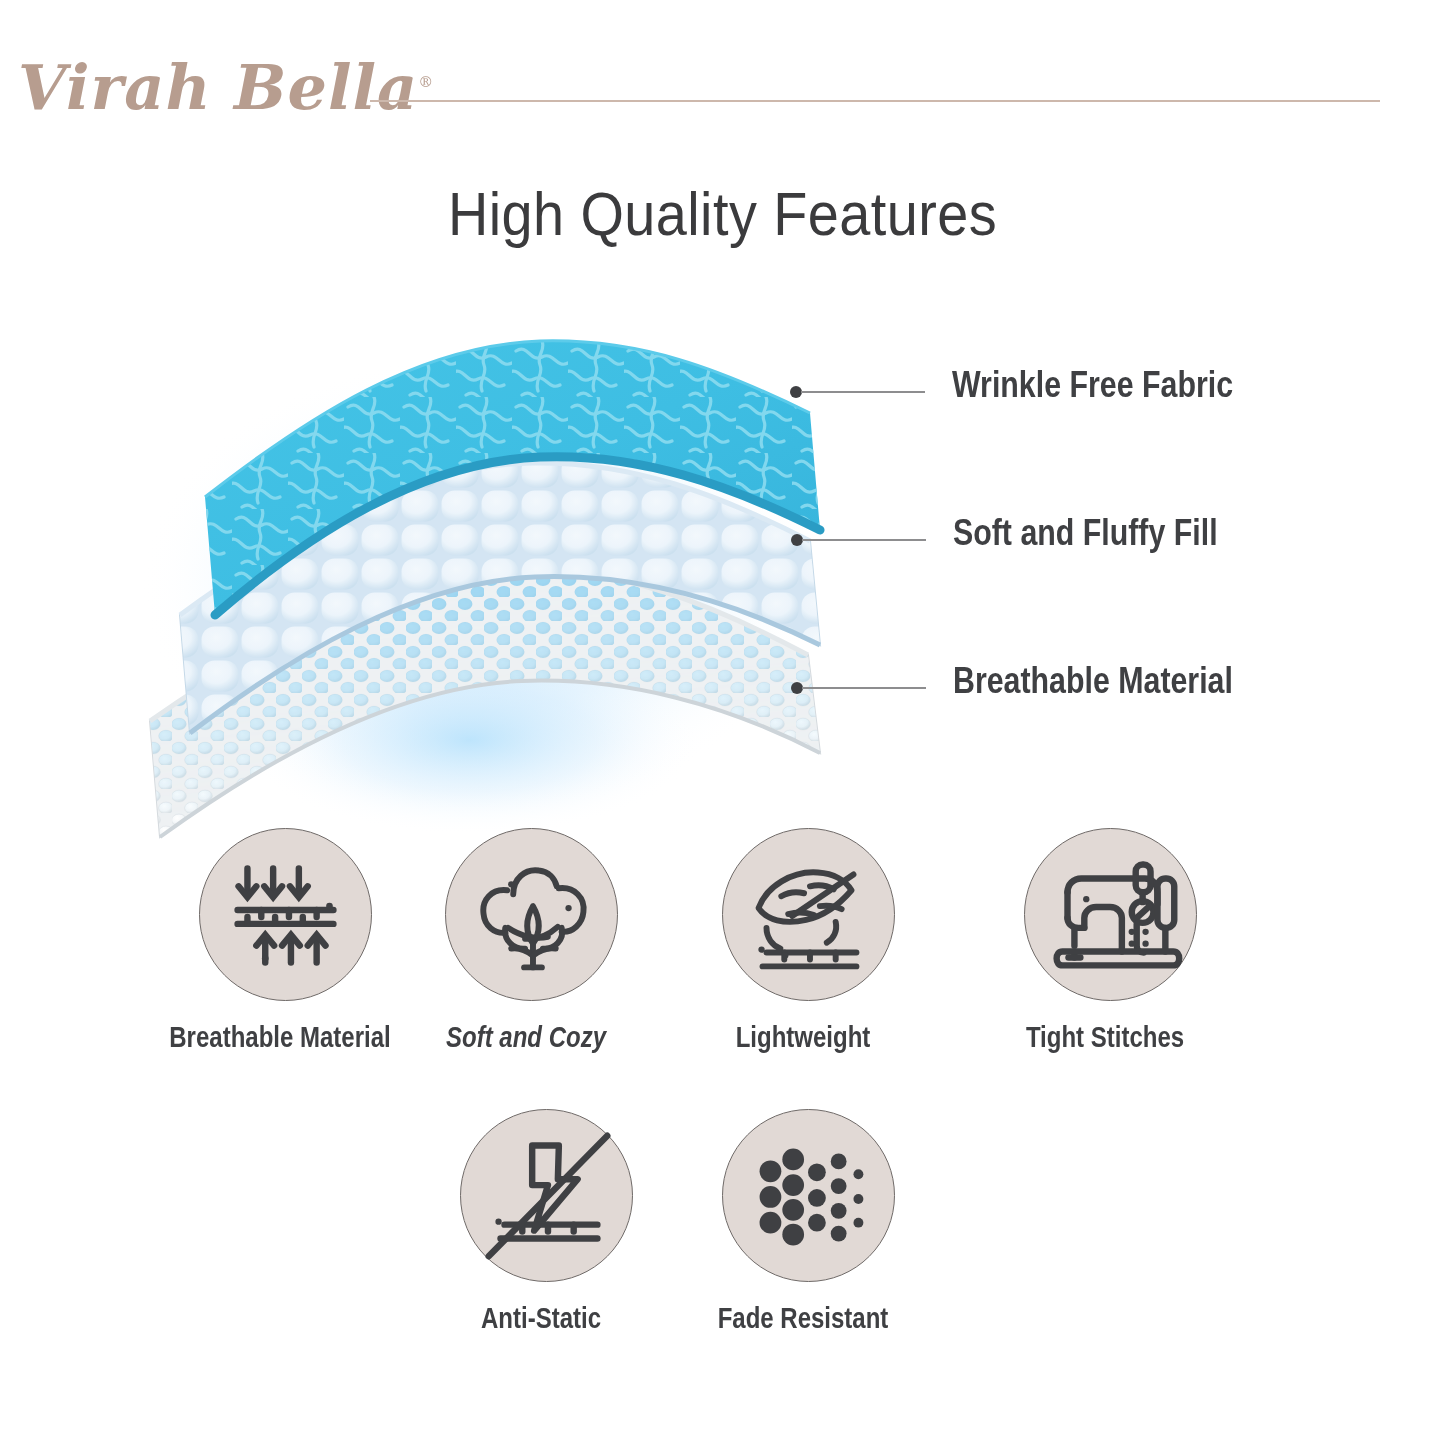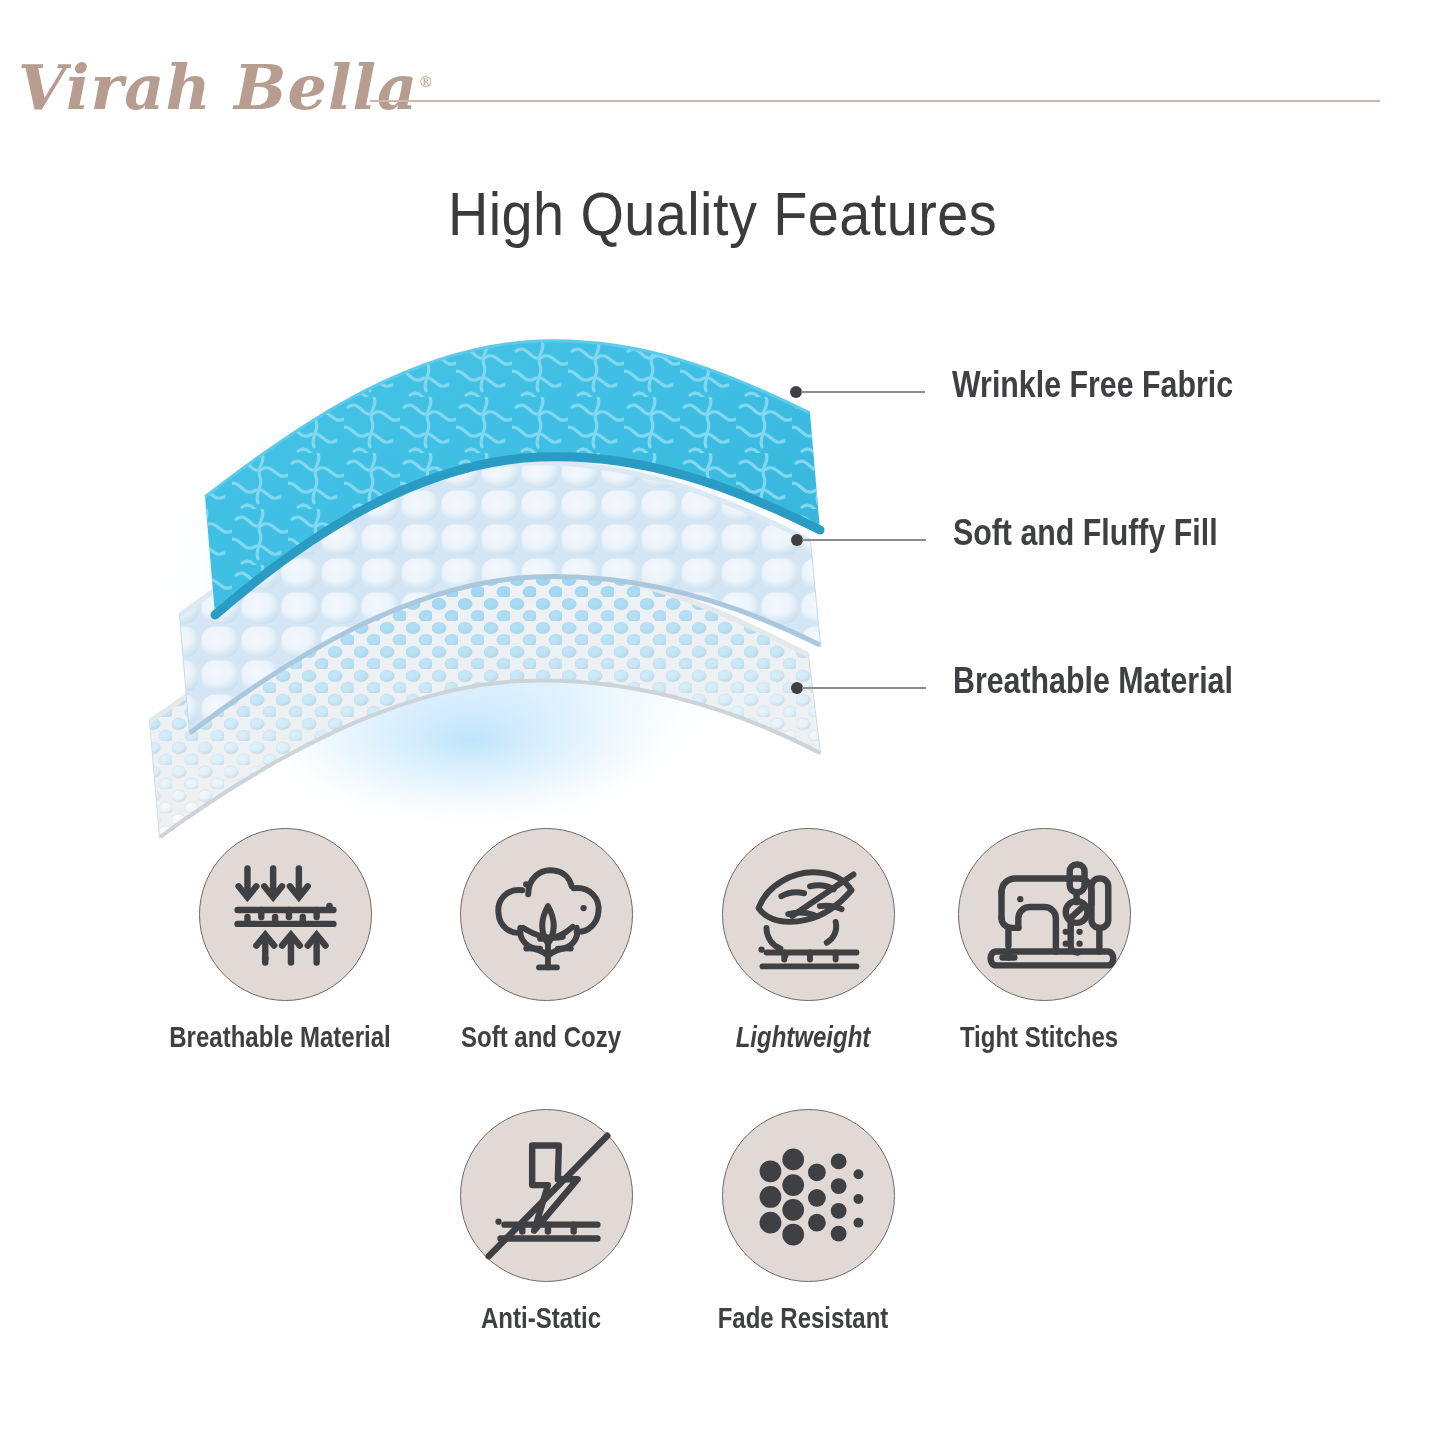--- a/index.html
+++ b/index.html
@@ -266,21 +266,21 @@
               <path d="M118,135 L118,109"></path>
                 <path d="M109,118 L118,107 L127,118"></path>
             </g>
             <circle cx="131" cy="78" r="3.4" fill="#3f4043"></circle>
             <circle cx="66" cy="131" r="3.4" fill="#3f4043"></circle>
           </svg>
         </div>
         <div class="flabel">Breathable Material</div>
       </div>
 
-      <div class="fcell" style="left:261px;">
+      <div class="fcell" style="left:246px;font-style:italic;">
         <div class="circle">
           <svg viewBox="0 0 173 173">
             <g stroke="#3f4043" stroke-width="6" stroke-linecap="round" stroke-linejoin="round" fill="none">
               <path d="M68,66 C68,50 80,40 94,42 C104,43 110,50 112,58"></path>
               <path d="M62,62 C46,60 36,72 38,86 C39,98 49,106 60,105"></path>
               <path d="M114,60 C130,58 141,70 139,84 C138,96 128,105 117,104"></path>
               <path d="M60,100 C58,112 68,122 80,121"></path>
               <path d="M117,100 C120,112 110,122 98,121"></path>
               <path d="M63,100 C75,108 90,112 103,109"></path>
               <path d="M113,99 C103,108 92,112 80,111"></path>
@@ -290,21 +290,21 @@
               <path d="M88,128 C96,122 105,120 111,121"></path>
               <path d="M79,140 L97,140"></path>
             </g>
             <circle cx="66" cy="56" r="3.2" fill="#3f4043"></circle>
             <circle cx="124" cy="80" r="3.2" fill="#3f4043"></circle>
           </svg>
         </div>
         <div class="flabel">Soft and Cozy</div>
       </div>
 
-      <div class="fcell" style="left:523px;font-style:italic;">
+      <div class="fcell" style="left:523px;">
         <div class="circle">
           <svg viewBox="0 0 173 173">
             <g stroke="#3f4043" stroke-width="6" stroke-linecap="round" stroke-linejoin="round" fill="none">
               <path d="M36,80 C44,58 70,42 96,44 C112,45 124,52 130,62
                        C118,76 102,88 84,92 C62,97 44,92 36,80 Z"></path>
               <path d="M132,46 L70,88"></path>
               <path d="M59,68 C66,64 74,63 82,65"></path>
               <path d="M88,58 C96,56 105,57 112,61"></path>
               <path d="M66,86 C74,84 84,84 92,87"></path>
               <path d="M98,78 C106,77 114,78 120,81"></path>
@@ -316,21 +316,21 @@
                 <path d="M88,125 L88,132"></path>
                 <path d="M114,125 L114,132"></path>
             </g>
             <circle cx="63" cy="128" r="3.2" fill="#3f4043"></circle>
             <circle cx="39" cy="122" r="3.2" fill="#3f4043"></circle>
           </svg>
         </div>
         <div class="flabel">Lightweight</div>
       </div>
 
-      <div class="fcell" style="left:759px;">
+      <div class="fcell" style="left:825px;">
         <div class="circle">
           <svg viewBox="0 0 173 173">
             <g stroke="#3f4043" stroke-width="6.5" stroke-linecap="round" stroke-linejoin="round" fill="none">
               <path d="M43,64 C43,56 49,50 57,50 L121,50 C129,50 134,56 134,64 L134,76"></path>
               <path d="M43,64 L43,90"></path>
               <path d="M43,90 C43,96 48,100 54,100 L60,100"></path>
               <path d="M60,100 L60,90 C60,84 65,79 72,79 L86,79 C93,79 98,84 98,90 L98,124"></path>
               <path d="M50,100 L50,118"></path>
               <path d="M50,124 L50,130"></path>
               <path d="M44,130 L56,130"></path>

